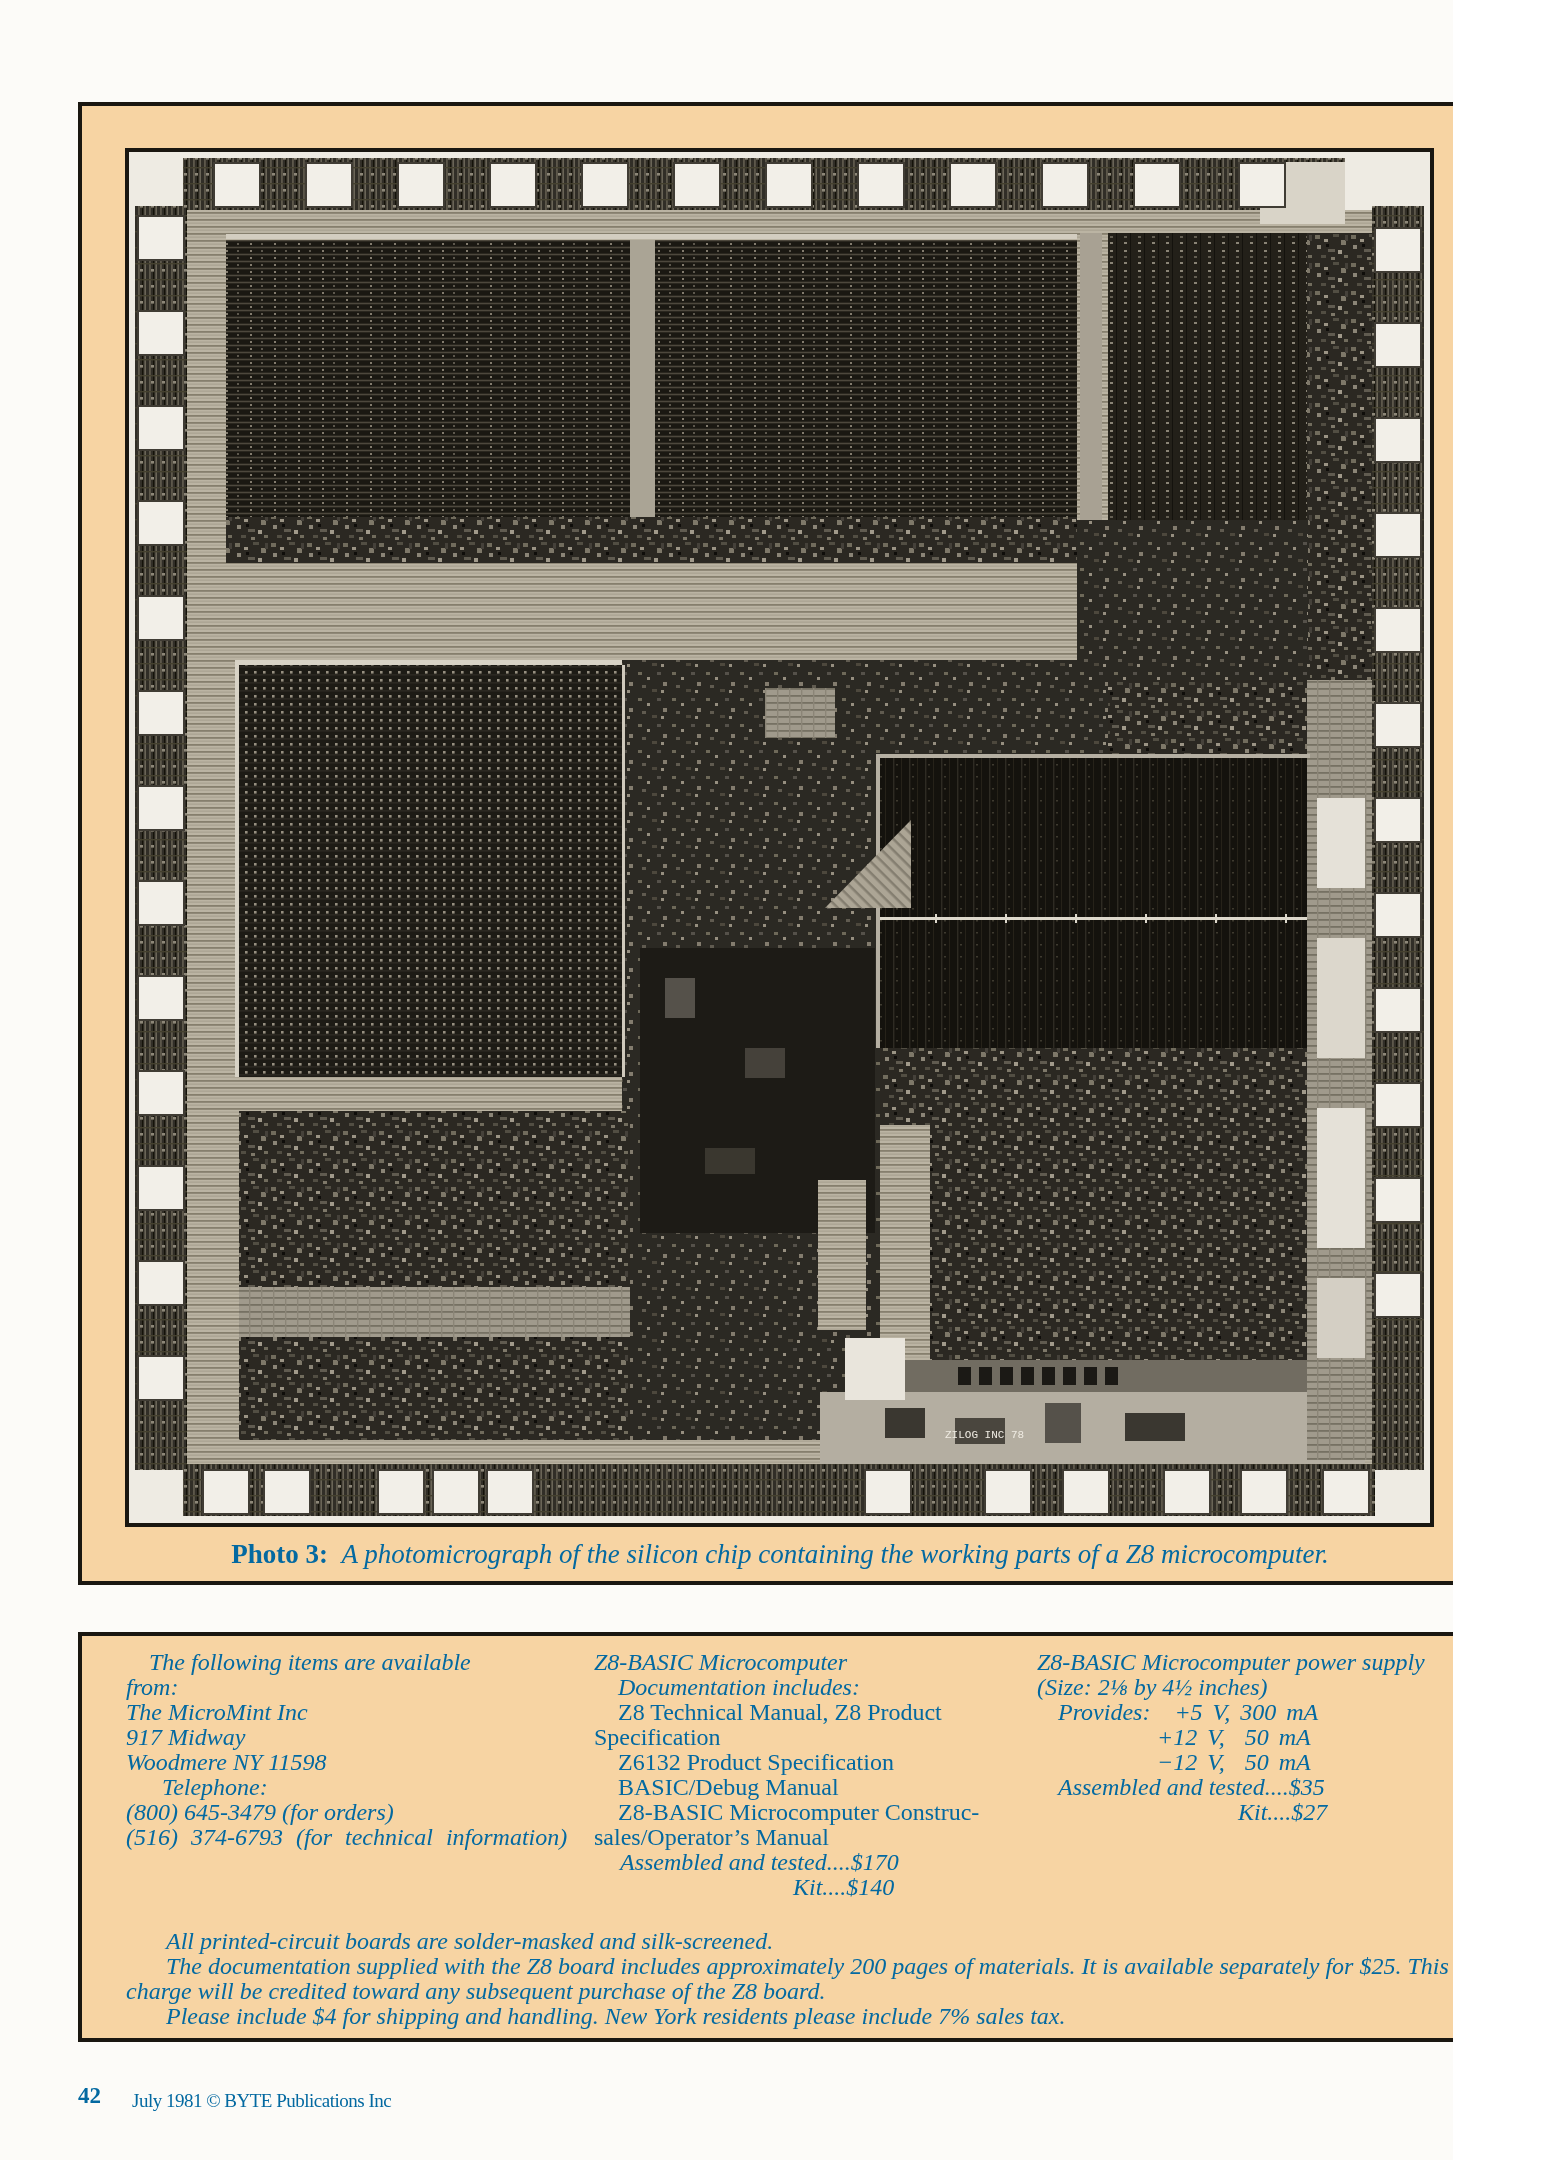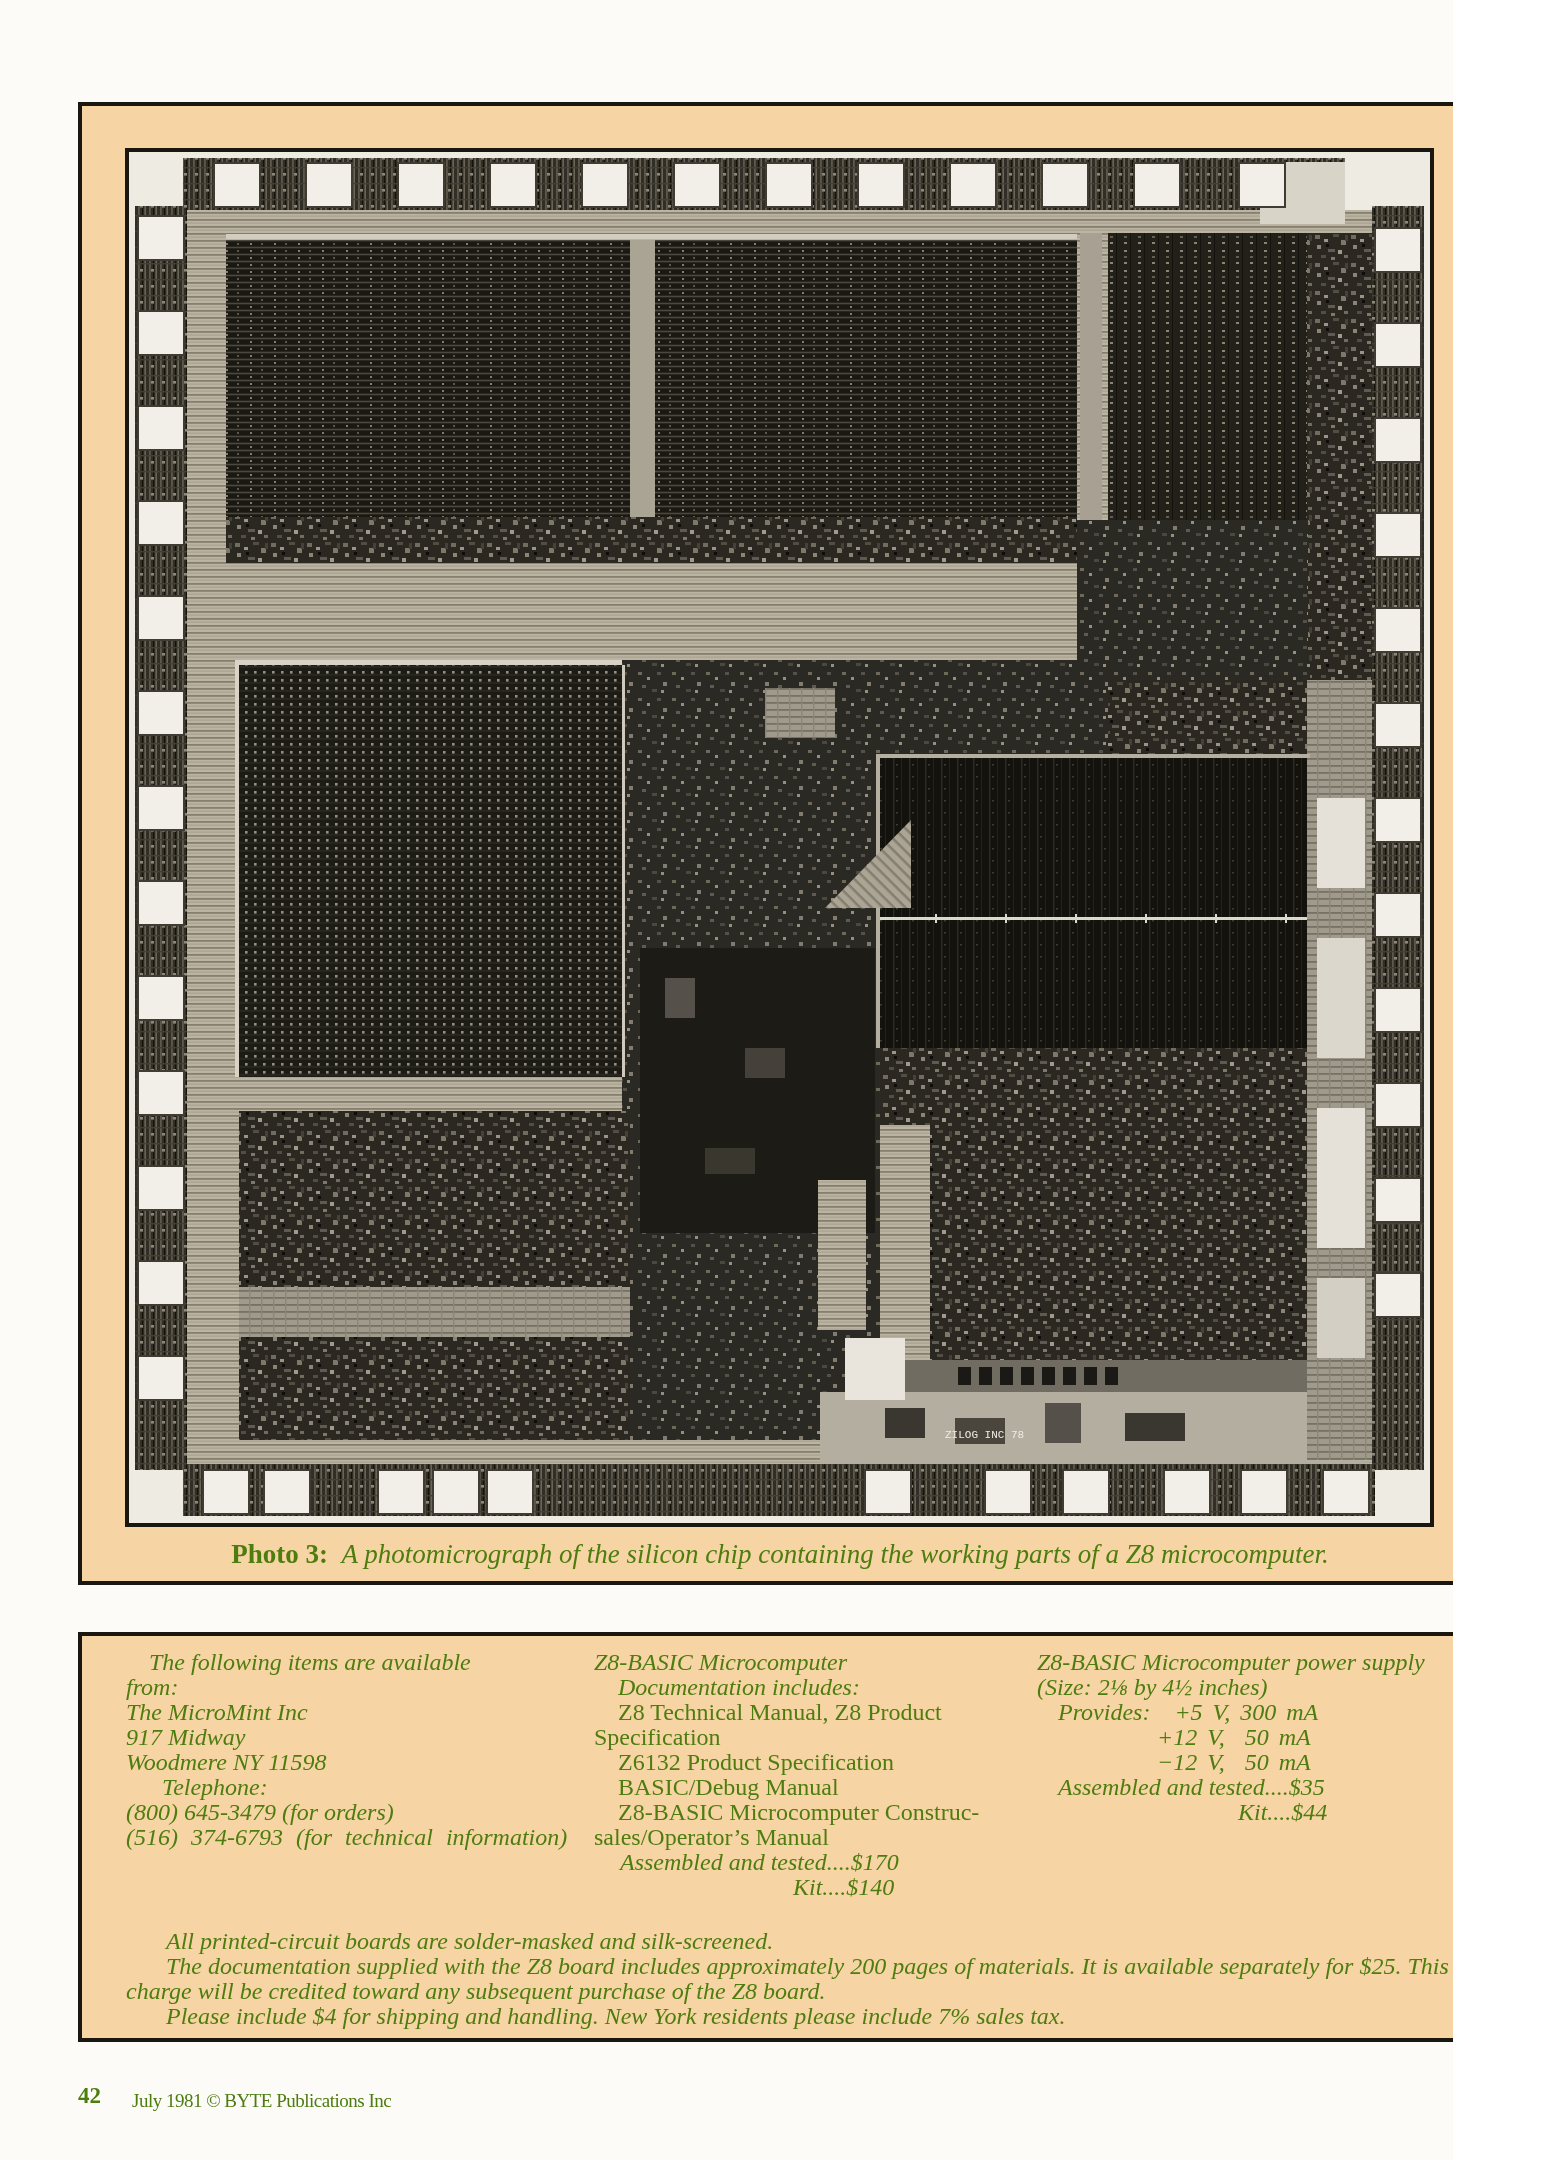--- a/index.html
+++ b/index.html
@@ -1,17 +1,17 @@
 <!DOCTYPE html>
 <html><head><meta charset="utf-8">
 <style>
 html,body{margin:0;padding:0;}
 #page{position:relative;width:1453px;height:2160px;background:#fcfbf8;font-family:"Liberation Serif",serif;overflow:hidden;}
 .bx{position:absolute;box-sizing:border-box;background:#f7d4a3;border:4px solid #1a1711;}
-.t{position:absolute;white-space:pre;color:#4d7c0f;font-size:24px;line-height:25px;}
+.t{position:absolute;white-space:pre;color:#0369a1;font-size:24px;line-height:25px;}
 .i{font-style:italic;}
 </style></head><body>
 <div id="page">
 <div class="bx" style="left:78px;top:102px;width:1404px;height:1483px;"></div>
 <div class="bx" style="left:78px;top:1632px;width:1404px;height:410px;"></div>
 <svg style="position:absolute;left:125px;top:148px;" width="1309" height="1379" viewBox="0 0 1309 1379">
 <defs>
 <pattern id="w" width="14" height="7" patternUnits="userSpaceOnUse">
           <rect width="14" height="7" fill="#bbb4a3"></rect>
           <rect width="14" height="1.8" y="1" fill="#867f6d"></rect>
@@ -223,19 +223,19 @@
 <div class="t" style="left:618px;top:1800px;">Z8-BASIC Microcomputer Construc-</div>
 <div class="t" style="left:594px;top:1825px;">sales/Operator’s Manual</div>
 <div class="t i" style="left:620px;top:1850px;">Assembled and tested....$170</div>
 <div class="t i" style="left:793px;top:1875px;">Kit....$140</div>
 <div class="t i" style="left:1037px;top:1650px;">Z8-BASIC Microcomputer power supply</div>
 <div class="t i" style="left:1037px;top:1675px;">(Size: 2⅛ by 4½ inches)</div>
 <div class="t i" style="left:1058px;top:1700px;word-spacing:4px;">Provides:  +5 V, 300 mA</div>
 <div class="t i" style="left:1157px;top:1725px;word-spacing:4px;">+12 V,  50 mA</div>
 <div class="t i" style="left:1157px;top:1750px;word-spacing:4px;">−12 V,  50 mA</div>
 <div class="t i" style="left:1058px;top:1775px;">Assembled and tested....$35</div>
-<div class="t i" style="left:1238px;top:1800px;">Kit....$44</div>
+<div class="t i" style="left:1238px;top:1800px;">Kit....$27</div>
 <div class="t i" style="left:166px;top:1929px;">All printed-circuit boards are solder-masked and silk-screened.</div>
 <div class="t i" style="left:166px;top:1954px;">The documentation supplied with the Z8 board includes approximately 200 pages of materials. It is available separately for $25. This</div>
 <div class="t i" style="left:126px;top:1979px;">charge will be credited toward any subsequent purchase of the Z8 board.</div>
 <div class="t i" style="left:166px;top:2004px;">Please include $4 for shipping and handling. New York residents please include 7% sales tax.</div>
 <div class="t" style="left:78px;top:2083px;font-size:23px;font-weight:bold;">42</div>
 <div class="t" style="left:132px;top:2088px;font-size:19px;letter-spacing:-0.5px;">July 1981 © BYTE Publications Inc</div>
 </div>
 </body></html>

